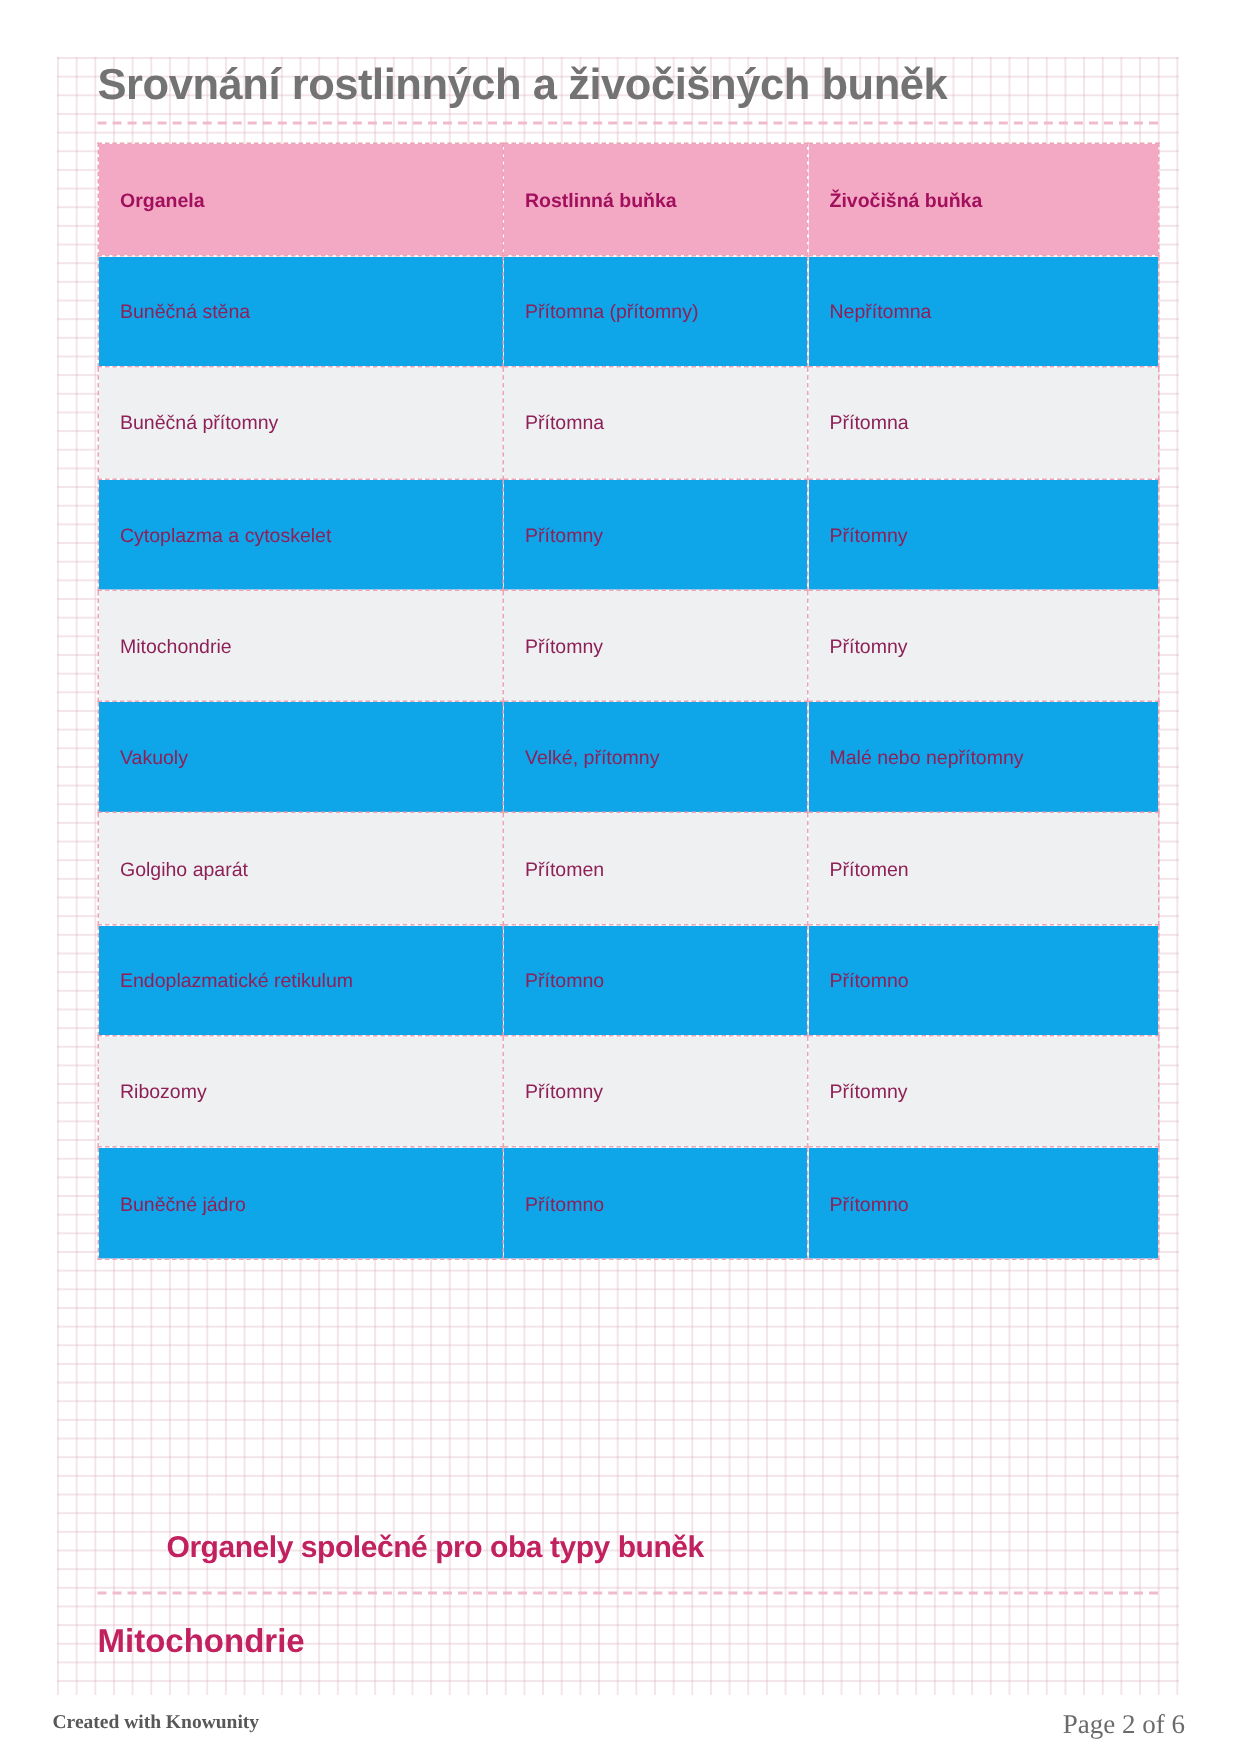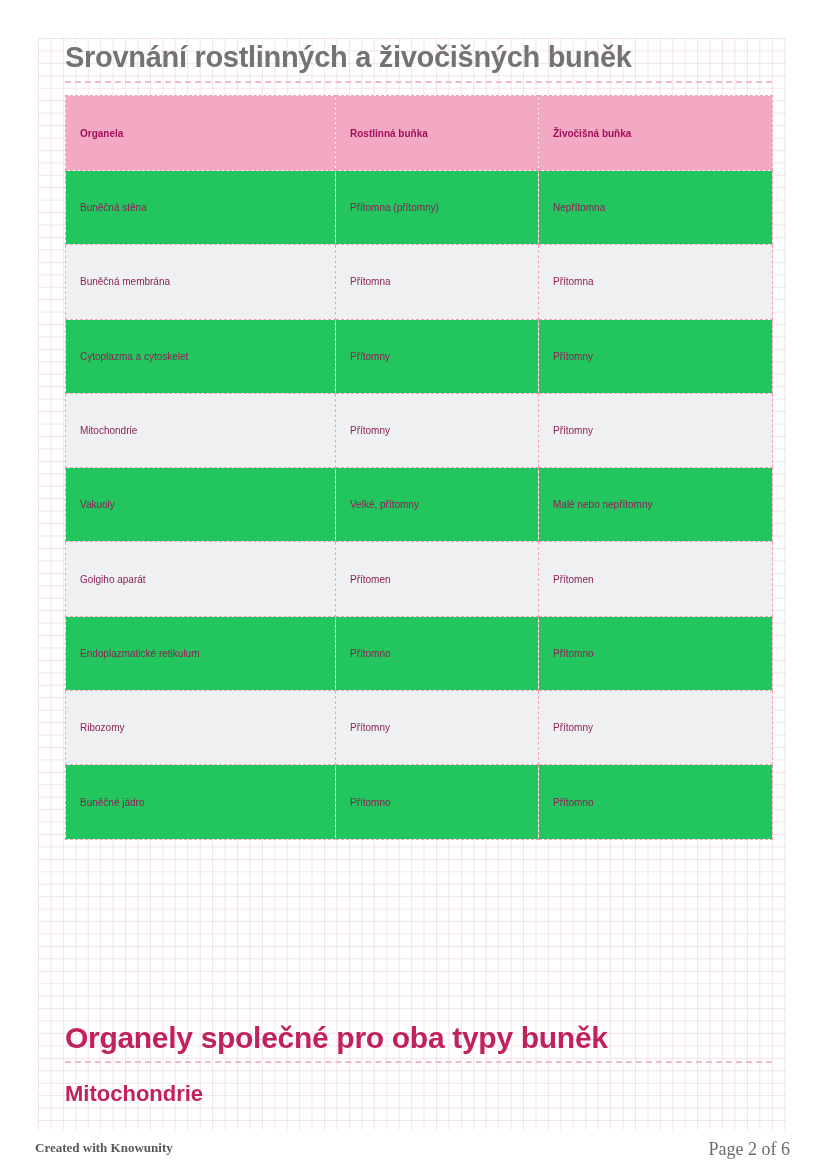--- a/index.html
+++ b/index.html
@@ -45,42 +45,43 @@
   }
   table.compare col.c1 { width: 270px; }
   table.compare col.c2 { width: 203px; }
   table.compare col.c3 { width: 234px; }
 
   table.compare th, table.compare td {
     border: 1.5px dashed #eba4b5;
     padding: 0 0 0 14px;
     text-align: left;
     vertical-align: middle;
-    font-size: 10px;
+    font-size: 13px;
     color: #8e2057;
     overflow: hidden;
     white-space: nowrap;
   }
   table.compare th {
     height: 75px;
     background: #f3a9c4;
     color: #a20f5d;
     font-weight: 700;
   }
-  table.compare td { height: 74.3px; background: #22c55e; font-weight: 400; }
+  table.compare td { height: 74.3px; background: #0ea5e9; font-weight: 400; }
   table.compare tbody tr:nth-child(even) td { background: #eef0f2; }
 
   .section-title {
     position: absolute;
     left: 65px; top: 1021px;
-    font-size: 30px;
+    font-size: 20px;
     font-weight: 800;
     letter-spacing: -0.3px;
     color: #c1215f;
     line-height: 1.1;
+    padding-left: 46px;
   }
   .sub-title {
     position: absolute;
     left: 65px; top: 1082px;
     font-size: 22px;
     font-weight: 800;
     color: #c1215f;
     line-height: 1.1;
   }
 
@@ -122,21 +123,21 @@
       <th>Živočišná buňka</th>
     </tr>
   </thead>
   <tbody>
     <tr>
       <td>Buněčná stěna</td>
       <td>Přítomna (přítomny)</td>
       <td>Nepřítomna</td>
     </tr>
     <tr>
-      <td>Buněčná membrána</td>
+      <td>Buněčná přítomny</td>
       <td>Přítomna</td>
       <td>Přítomna</td>
     </tr>
     <tr>
       <td>Cytoplazma a cytoskelet</td>
       <td>Přítomny</td>
       <td>Přítomny</td>
     </tr>
     <tr>
       <td>Mitochondrie</td>

